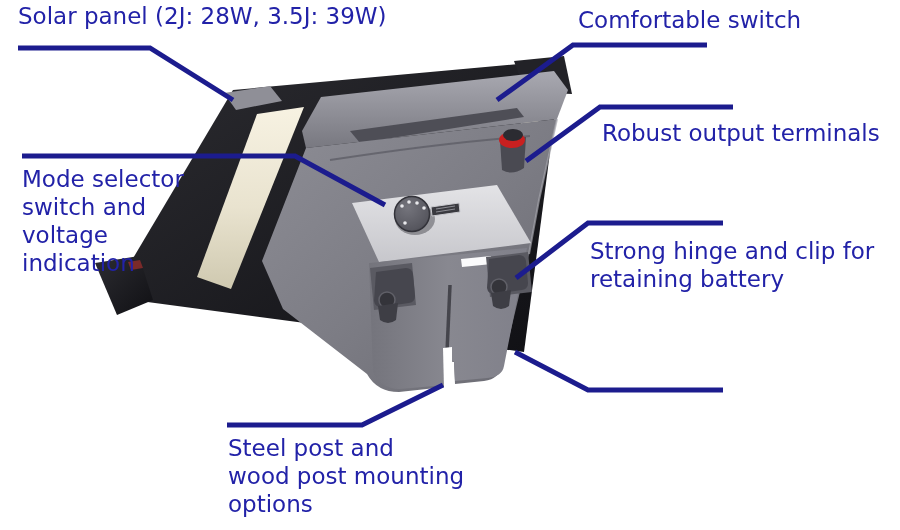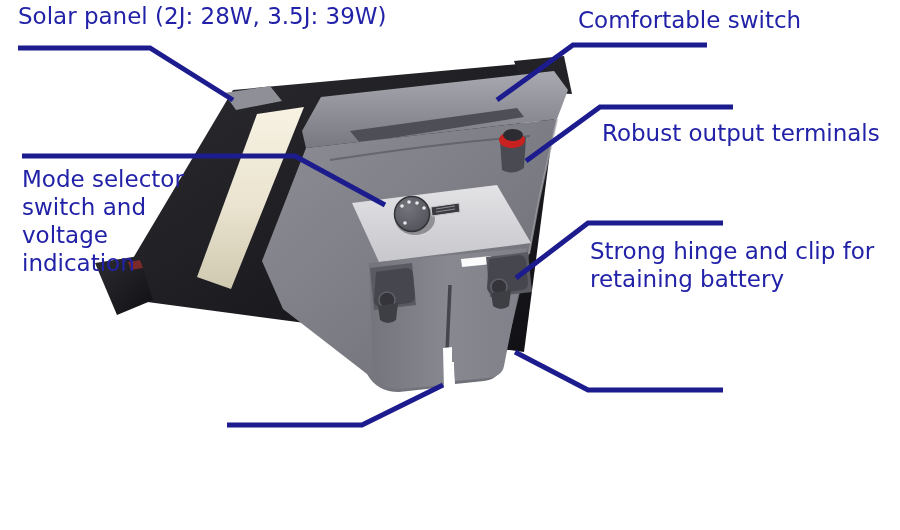--- a/index.html
+++ b/index.html
@@ -144,14 +144,17 @@
 
   <div class="label lbl-solar">Solar panel (2J: 28W, 3.5J: 39W)</div>
   <div class="label lbl-handle">Comfortable switch</div>
   <div class="label lbl-hinge">Strong hinge and clip for
 retaining battery</div>
   <div class="label lbl-output">Robust output terminals</div>
   <div class="label lbl-mode">Mode selector
 switch and
 voltage
 indication</div>
+  <div class="label lbl-post">Steel post and
+wood post mounting
+options</div>
 
 </div>
 
 </body></html>

